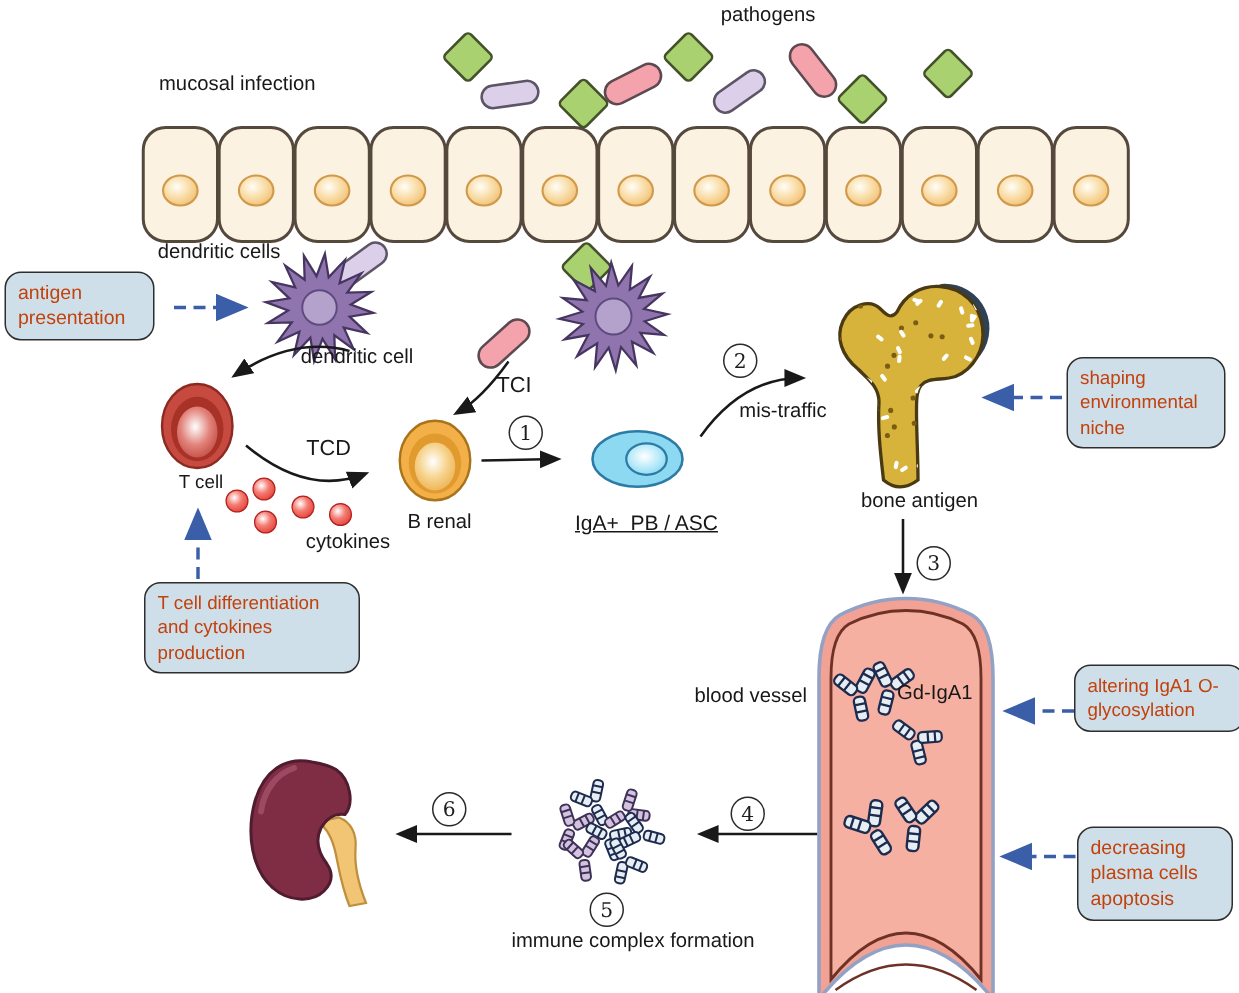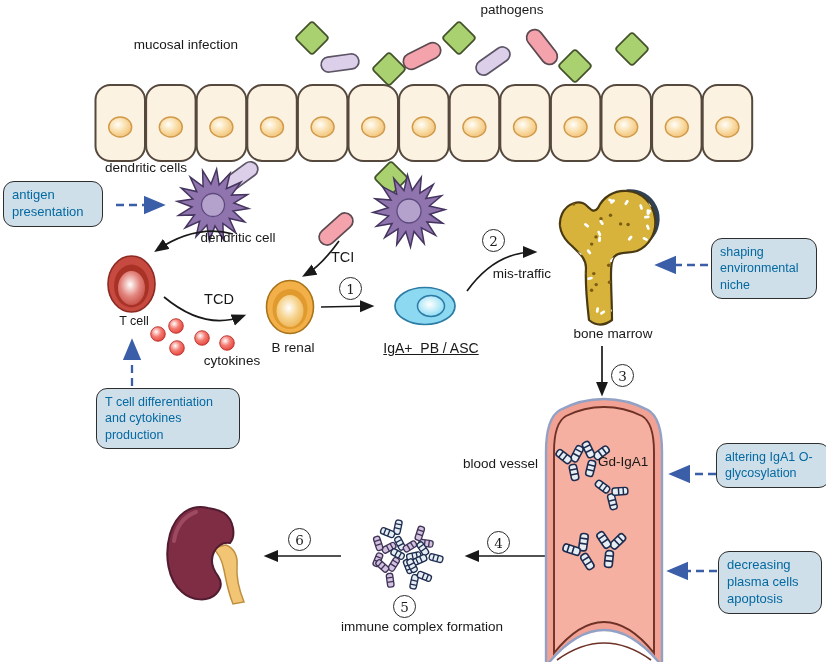--- a/index.html
+++ b/index.html
@@ -3,21 +3,21 @@
 <meta charset="utf-8">
 <style>
   html,body{margin:0;padding:0;background:#fff;}
   .canvas{position:relative;width:826px;height:662px;background:#fff;
           font-family:"Liberation Sans",sans-serif;overflow:hidden;}
   .scene{position:absolute;left:0;top:0;}
   .lbl{position:absolute;color:#181818;font-size:13.5px;line-height:1.22;white-space:nowrap;}
   .wrap{white-space:normal;}
   .pre{white-space:pre;text-decoration:underline;}
   .callout{position:absolute;background:var(--c-callout_bg,#cfdfe9);border:1.7px solid #2e2e2e;
-           border-radius:11px;padding:5px 8px;font-size:13px;line-height:1.3;color:#0369a1;}
+           border-radius:11px;padding:5px 8px;font-size:13px;line-height:1.3;color:#c2410c;}
   .step{position:absolute;width:21px;height:21px;border:1.5px solid #2a2a2a;border-radius:50%;
         display:flex;align-items:center;justify-content:center;
         font-family:"DejaVu Serif",serif;font-size:13.5px;color:#1d1d1d;}
   
   .epi{fill:#fcf2e2;stroke:#55483c;stroke-width:2;}
   .nuc{fill:url(#nucG);stroke:#d09a4a;stroke-width:1.4;}
   .diamond{fill:var(--c-diamond,#a9d170);stroke:#44522b;stroke-width:1.7;}
   .rodp{fill:var(--c-rod_pink,#f4a3ad);stroke:#5d4a50;stroke-width:1.7;}
   .rodl{fill:var(--c-rod_lavender,#dccfea);stroke:#5d5566;stroke-width:1.7;}
   .star{fill:var(--c-dendritic,#8f74ae);stroke:#453560;stroke-width:1.5;}
@@ -295,31 +295,31 @@
     <path d="M 226 545 C 234 548 238 556 237 566 C 236 580 240 592 244 602 L 233 604 C 228 592 226 580 224 570
              C 222 560 218 552 212 548 Z" fill="#f2c575" stroke="#bf8f3e" stroke-width="1.5"></path>
     <path d="M 208 508 C 190 504 176 514 170 534 C 164 556 168 580 182 592 C 192 601 208 602 216 594
              C 222 588 222 582 218 576 C 212 568 210 560 214 552 C 218 545 224 542 230 543
              C 236 536 234 520 224 513 C 219 510 214 509 208 508 Z" fill="var(--c-kidney,#7e2d45)" stroke="#511b30" stroke-width="2"></path>
     <path d="M 196 512 C 184 516 176 527 174 541" fill="none" stroke="#a24f66" stroke-width="4" stroke-linecap="round" opacity="0.85"></path>
   </g>
 </svg>
 
 <div class="lbl" style="left:452px;top:2px;width:120px;text-align:center">pathogens</div>
-<div class="lbl" style="left:106px;top:37px;width:132px;text-align:right">mucosal infection</div>
+<div class="lbl" style="left:106px;top:48px;width:132px;text-align:left">mucosal infection</div>
 <div class="lbl" style="left:93px;top:160px;width:106px;text-align:center">dendritic cells</div>
 <div class="lbl" style="left:190px;top:230px;width:96px;text-align:center">dendritic cell</div>
 <div class="lbl" style="left:103px;top:314px;width:62px;text-align:center;font-size:12.5px">T cell</div>
 <div class="lbl" style="left:194px;top:291px;width:50px;text-align:center;font-size:14.5px">TCD</div>
 <div class="lbl" style="left:190px;top:353px;width:84px;text-align:center">cytokines</div>
 <div class="lbl" style="left:262px;top:340px;width:62px;text-align:center">B renal</div>
 <div class="lbl" style="left:331px;top:249px;width:44px;font-size:14.5px">TCI</div>
 <div class="lbl pre" style="left:376px;top:340px;width:110px;text-align:center;font-size:14px">IgA+  PB / ASC</div>
 <div class="lbl" style="left:482px;top:266px;width:80px;text-align:center">mis-traffic</div>
-<div class="lbl" style="left:566px;top:326px;width:94px;text-align:center">bone marrow</div>
+<div class="lbl" style="left:566px;top:326px;width:94px;text-align:center">bone antigen</div>
 <div class="lbl" style="left:448px;top:456px;width:90px;text-align:right">blood vessel</div>
 <div class="lbl" style="left:598px;top:454px;width:70px">Gd-IgA1</div>
 <div class="lbl" style="left:336px;top:619px;width:172px;text-align:center">immune complex formation</div>
 
 <div class="callout" style="left:3px;top:181px;width:82px">antigen presentation</div>
 <div class="callout" style="left:711px;top:238px;width:88px;font-size:12.5px">shaping environmental niche</div>
 <div class="callout" style="left:716px;top:443px;width:96px;font-size:12.5px">altering IgA1 O-glycosylation</div>
 <div class="callout" style="left:96px;top:388px;width:126px;font-size:12.5px">T cell differentiation and cytokines production</div>
 <div class="callout" style="left:718px;top:551px;width:86px">decreasing plasma cells apoptosis</div>
 

